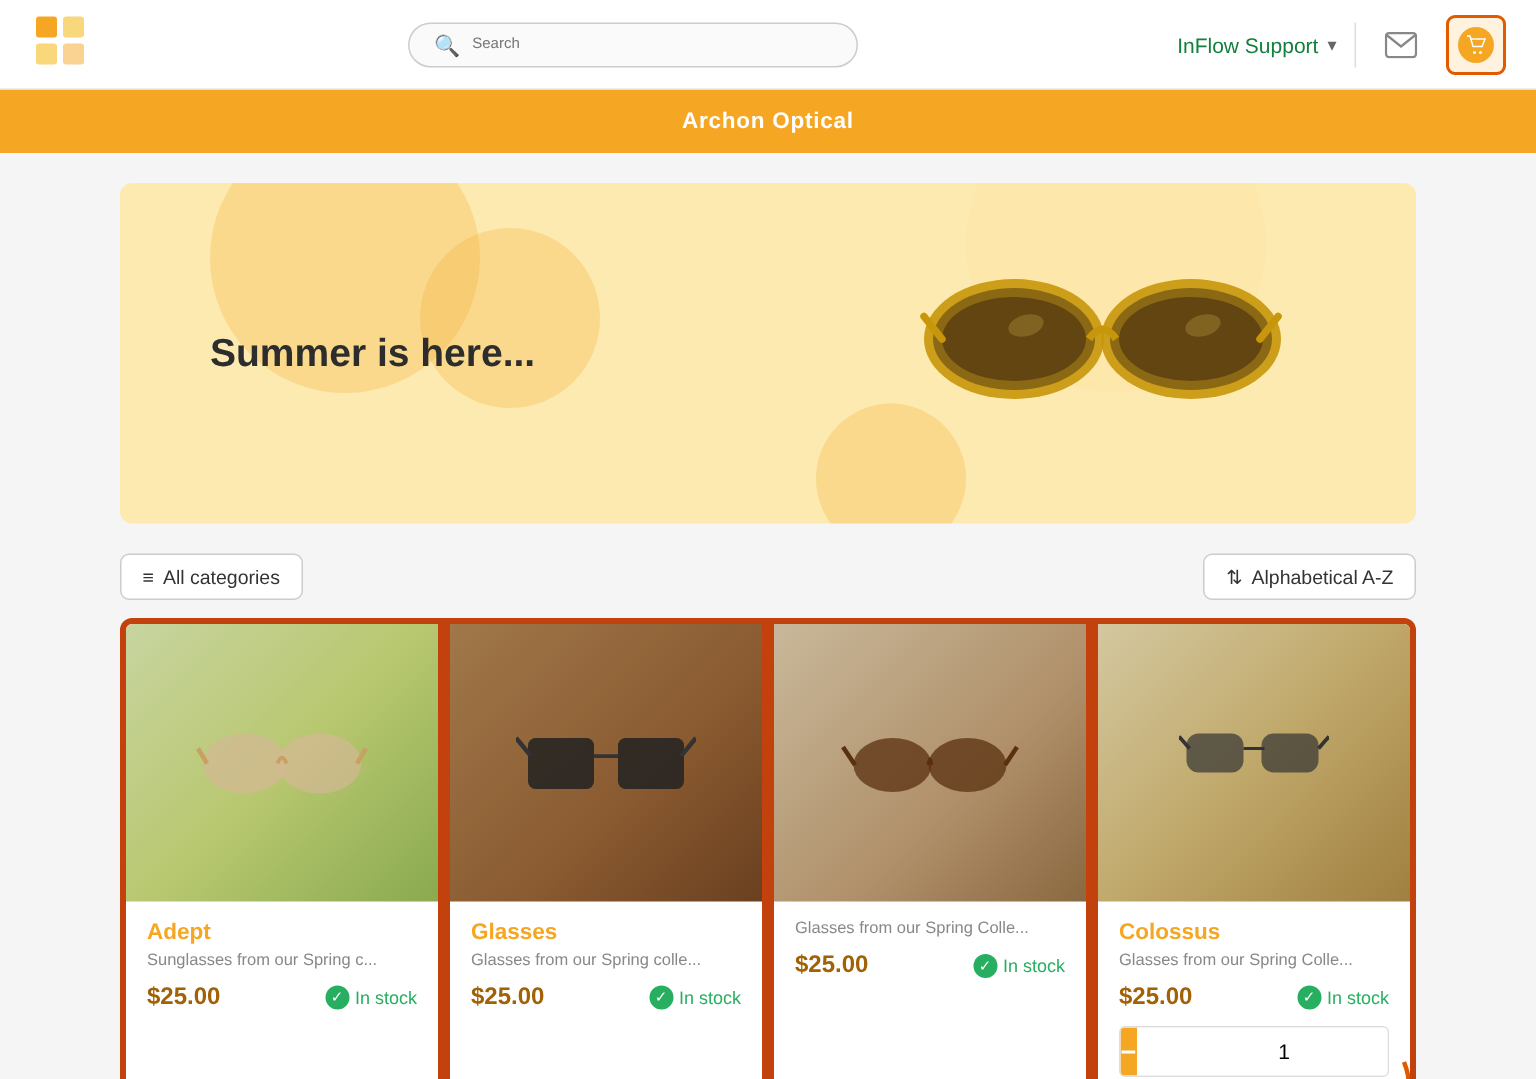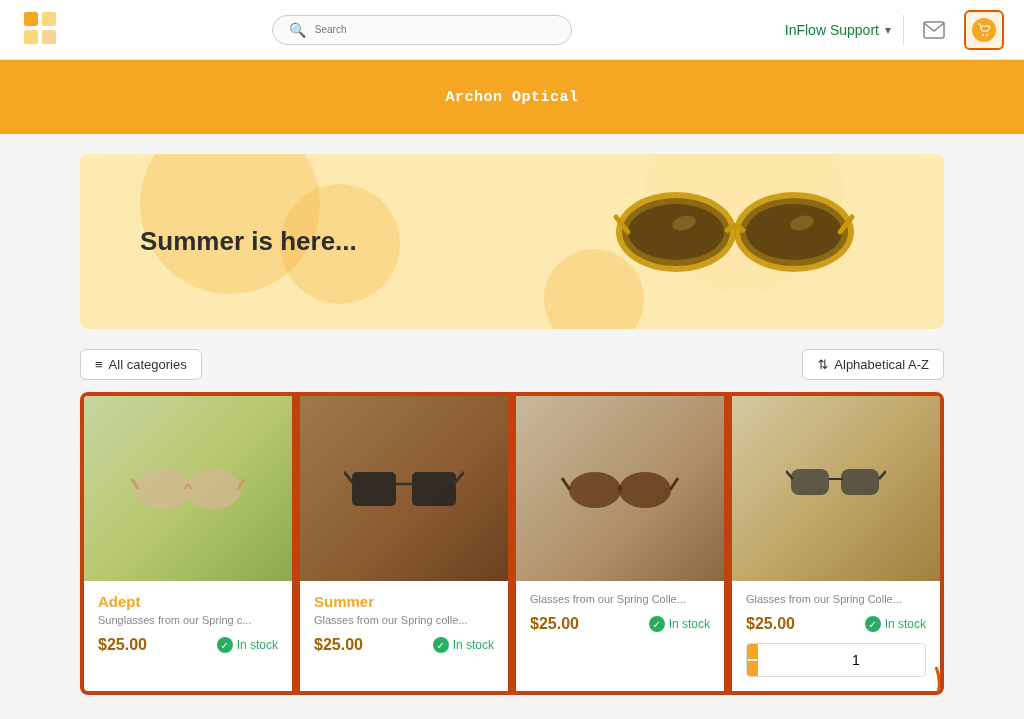--- a/index.html
+++ b/index.html
@@ -93,37 +93,36 @@
       align-items: center;
       justify-content: center;
       color: #fff;
       font-size: 12px;
       font-weight: bold;
     }
 
     
     .store-banner {
       background: #f5a623;
-      padding: 28px 0;
+      padding: 12px 0;
       text-align: center;
-      font-family: Liberation Mono, monospace;
     }
     .store-banner span {
       color: #fff;
       font-size: 15px;
       font-weight: 600;
       letter-spacing: 0.5px;
     }
 
     
     .hero-banner {
       margin: 20px 80px;
       background: #fdeab0;
       border-radius: 8px;
-      height: 175px;
+      height: 227px;
       display: flex;
       align-items: center;
       justify-content: space-between;
       padding: 0 60px;
       overflow: hidden;
       position: relative;
     }
     .hero-text {
       z-index: 1;
     }
@@ -411,21 +410,21 @@
       <div class="product-img-placeholder product-img-archon">
         <svg width="120" height="70" viewBox="0 0 120 70">
       <rect x="8" y="18" width="44" height="34" rx="5" fill="#222" opacity="0.85"></rect>
       <rect x="68" y="18" width="44" height="34" rx="5" fill="#222" opacity="0.85"></rect>
       <line x1="0" y1="18" x2="10" y2="30" stroke="#333" stroke-width="3"></line>
       <line x1="120" y1="18" x2="110" y2="30" stroke="#333" stroke-width="3"></line>
       <line x1="52" y1="30" x2="68" y2="30" stroke="#333" stroke-width="2.5"></line>
     </svg>
       </div>
       <div class="product-info">
-        <div class="product-name">Summer</div>
+        <div class="product-name">Glasses</div>
         <div class="product-desc">Glasses from our Spring colle...</div>
         <div class="product-bottom">
           <span class="product-price">$25.00</span>
           <span class="in-stock-badge"><span class="in-stock-icon">✓</span>In stock</span>
         </div>
       </div>
     </div>
     <div class="product-card">
       <div class="product-img-placeholder product-img-banshee">
         <svg width="120" height="70" viewBox="0 0 120 70">
@@ -448,20 +447,21 @@
       <div class="product-img-placeholder product-img-colossus">
         <svg width="100" height="80" viewBox="0 0 100 80">
       <rect x="5" y="20" width="38" height="26" rx="8" fill="#333" opacity="0.7"></rect>
       <rect x="55" y="20" width="38" height="26" rx="8" fill="#333" opacity="0.7"></rect>
       <line x1="0" y1="22" x2="7" y2="30" stroke="#333" stroke-width="2.5"></line>
       <line x1="100" y1="22" x2="93" y2="30" stroke="#333" stroke-width="2.5"></line>
       <line x1="43" y1="30" x2="57" y2="30" stroke="#333" stroke-width="2"></line>
     </svg>
       </div>
       <div class="product-info">
+        <div class="product-name">Colossus</div>
         <div class="product-desc">Glasses from our Spring Colle...</div>
         <div class="product-bottom">
           <span class="product-price">$25.00</span>
           <span class="in-stock-badge"><span class="in-stock-icon">✓</span>In stock</span>
         </div>
         <div class="quantity-controls">
           <button class="qty-btn">−</button>
           <input type="text" class="qty-input" value="1" style="">
         </div>
         <div style="position: relative; height: 0px;">

